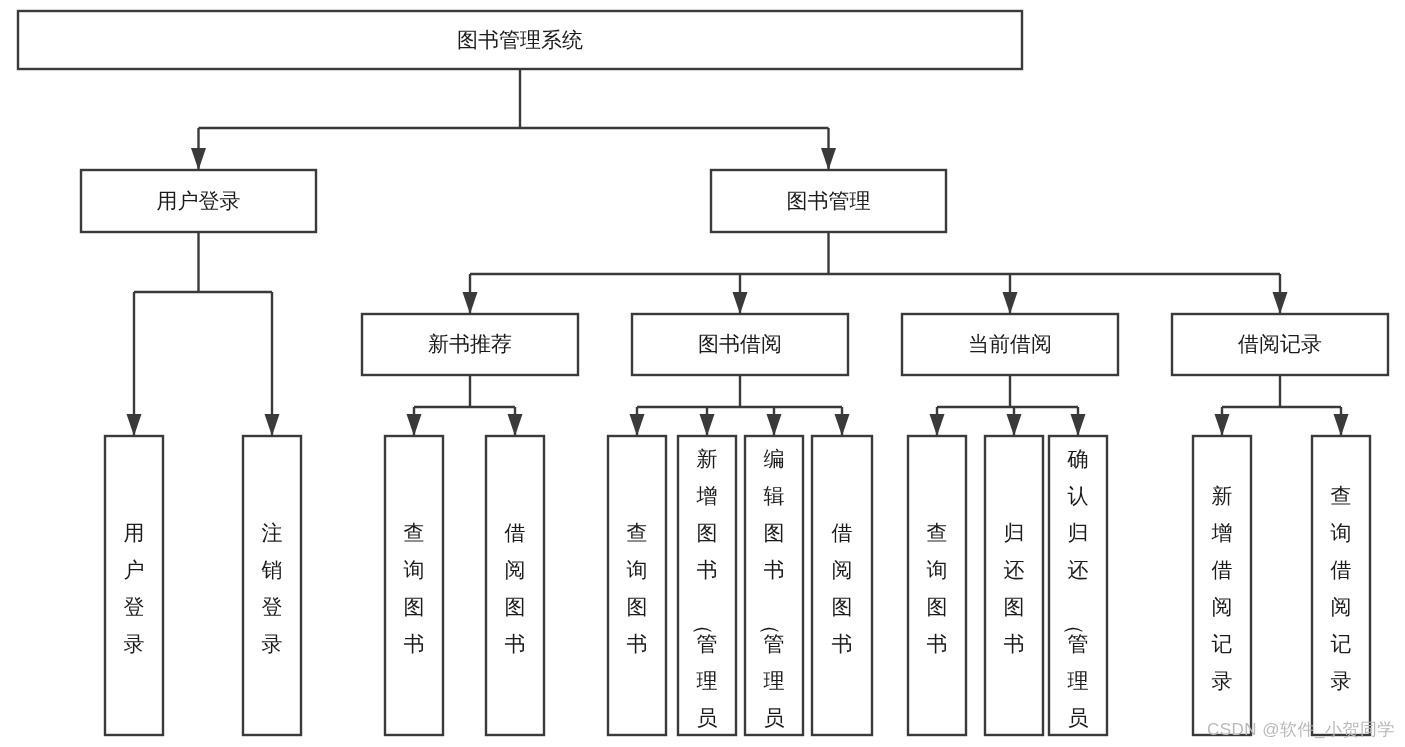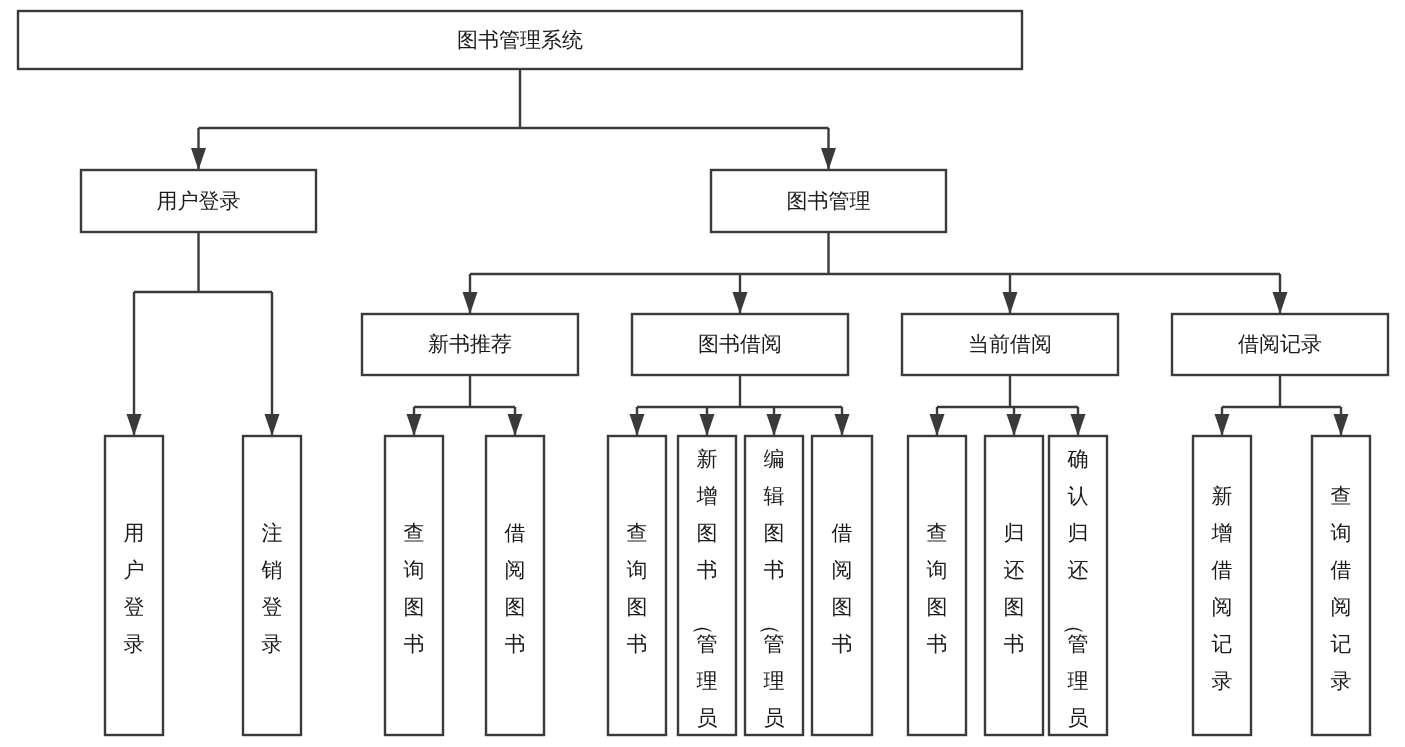--- a/index.html
+++ b/index.html
@@ -202,13 +202,14 @@
         <g>
           <rect class="node-box" x="1193" y="436" width="58" height="299"></rect>
           <text class="node-label-v" x="1222" y="503.36"><tspan x="1222" dy="0">新</tspan><tspan x="1222" dy="37">增</tspan><tspan x="1222" dy="37">借</tspan><tspan x="1222" dy="37">阅</tspan><tspan x="1222" dy="37">记</tspan><tspan x="1222" dy="37">录</tspan></text>
         </g>
         <g>
           <rect class="node-box" x="1312" y="436" width="58" height="299"></rect>
           <text class="node-label-v" x="1341" y="503.36"><tspan x="1341" dy="0">查</tspan><tspan x="1341" dy="37">询</tspan><tspan x="1341" dy="37">借</tspan><tspan x="1341" dy="37">阅</tspan><tspan x="1341" dy="37">记</tspan><tspan x="1341" dy="37">录</tspan></text>
         </g>
       </g>
   </svg>
+  <div class="watermark">CSDN @软件_小贺同学</div>
 </div>
 
 </body></html>

